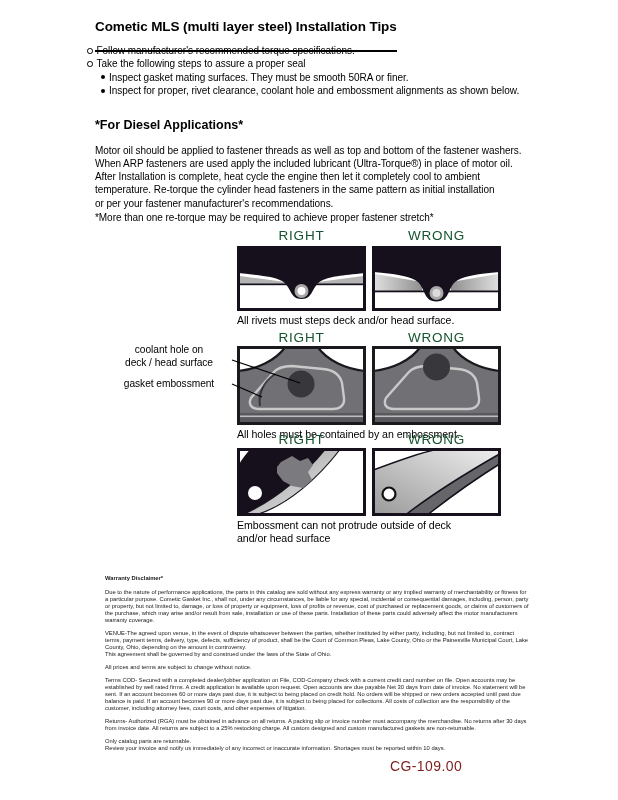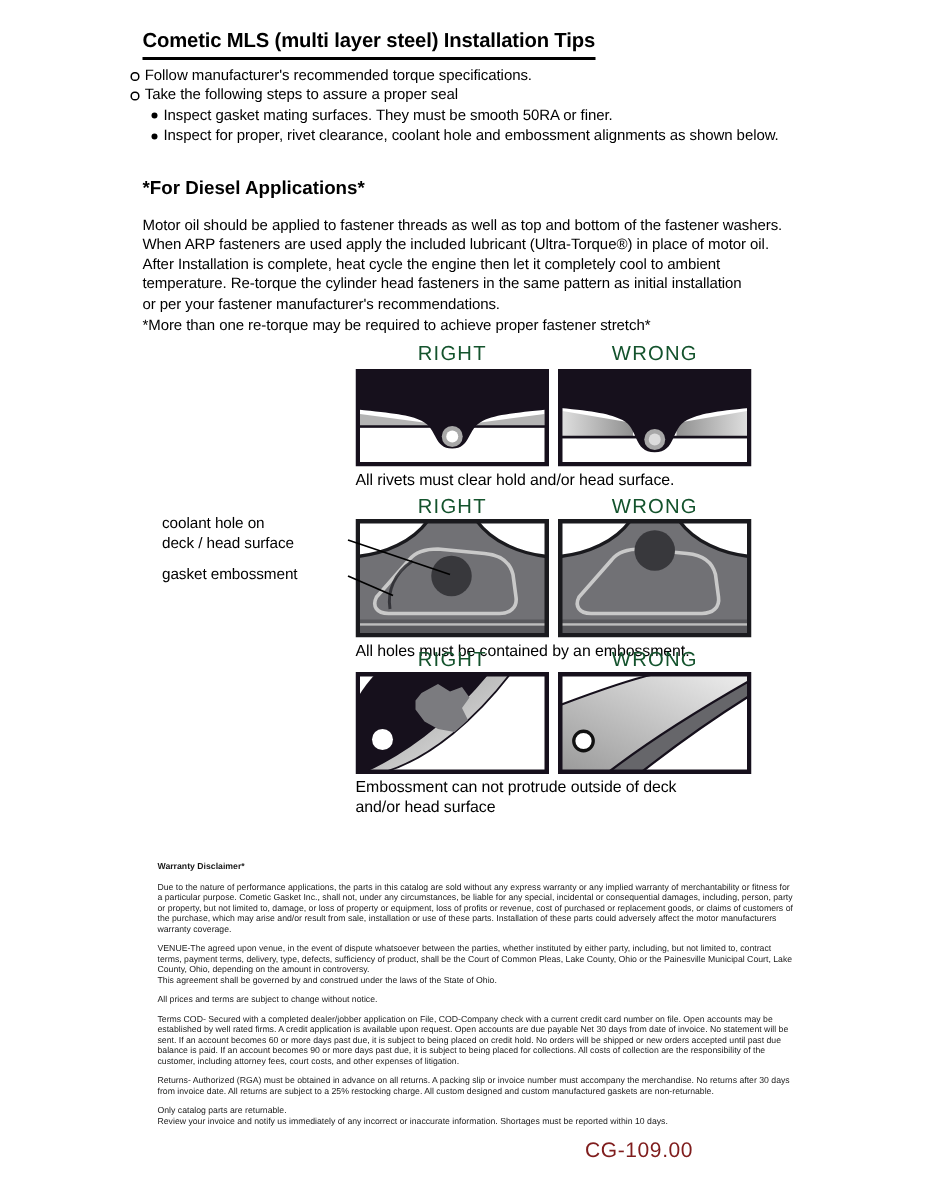--- a/index.html
+++ b/index.html
@@ -1,31 +1,31 @@
 <!DOCTYPE html>
 <html><head>
 <meta charset="utf-8">
 <style>
   html,body{margin:0;padding:0;background:#ffffff;}
   .page{position:relative;width:618px;height:800px;background:#ffffff;overflow:hidden;
         font-family:"Liberation Sans",sans-serif;color:#000;}
   .abs{position:absolute;}
   .txt{white-space:pre-line;}
-  .title{font-size:13.5px;font-weight:bold;border-bottom:2px solid #000;padding-bottom:4px;letter-spacing:-0.1px;}
+  .title{font-size:13.5px;font-weight:bold;border-bottom:2px solid #000;padding-bottom:16px;letter-spacing:-0.1px;}
   .body-txt{font-size:10px;line-height:13.4px;letter-spacing:-0.05px;}
   .bullet-row{display:flex;align-items:flex-start;}
   .b-o{width:3.5px;height:3.5px;border:1px solid #000;border-radius:50%;display:inline-block;
        margin:4px 4px 0 0;flex:none;}
   .b-dot{width:4px;height:4px;background:#000;border-radius:50%;display:inline-block;
        margin:4.5px 4px 0 0;flex:none;}
   .sub{margin-left:14px;}
   .h2{font-size:12.5px;font-weight:bold;}
   .rw-label{font-size:13.5px;letter-spacing:0.8px;color:#14532d;text-align:center;width:129px;}
   .caption{font-size:10.6px;line-height:13px;letter-spacing:-0.05px;color:#000;}
-  .callout{font-size:10.2px;line-height:12.5px;text-align:left;letter-spacing:-0.05px;}
+  .callout{font-size:10.2px;line-height:12.5px;text-align:center;letter-spacing:-0.05px;}
   .fineprint{font-size:5.8px;line-height:7px;letter-spacing:0;color:#1a1a1a;width:424px;}
   .fineprint p{margin:0 0 6px 0;}
   .fineprint .fp-h{font-weight:bold;margin-bottom:7px;}
   .page-code{font-size:14px;letter-spacing:0.4px;color:#7f1d1d;}
   svg{display:block;}
 </style>
 </head>
 <body>
 
 <div class="page">
@@ -91,21 +91,21 @@
       <polygon points="3,28 50,36 50,46 3,46" fill="url(#w1l)"></polygon>
       <polygon points="126,28 79,36 79,46 126,46" fill="url(#w1r)"></polygon>
       <rect x="1.5" y="44.5" width="126" height="1.8" fill="#16101c"></rect>
       <path d="M1.5,1.5 H127.5 V26 C105,28 94,30 86,34 C75,39.5 79,55.5 64.5,55.5 C50,55.5 54,39.5 43,34 C35,30 24,28 1.5,26 Z" fill="#16101c"></path>
       <circle cx="64.5" cy="47" r="7" fill="#a8a8a8"></circle>
       <circle cx="64.5" cy="47" r="4" fill="#dcdcdc"></circle>
       <rect x="1.5" y="1.5" width="126" height="62" fill="none" stroke="#16101c" stroke-width="3"></rect>
     </svg>
   </div>
 
-  <div class="abs caption txt" style="left:237px;top:314px;width:300px;">All rivets must clear hold and/or head surface.</div>
+  <div class="abs caption txt" style="left:237px;top:314px;width:300px;">All rivets must steps deck and/or head surface.</div>
 
   <div class="abs rw-label" style="left:237px;top:330px;">RIGHT</div>
   <div class="abs rw-label" style="left:372px;top:330px;">WRONG</div>
 
   <div class="abs callout txt" style="left:108px;top:344px;width:122px;">coolant hole on
 deck / head surface</div>
   <div class="abs callout txt" style="left:108px;top:378px;width:122px;">gasket embossment</div>
 
   <div class="abs" style="left:237px;top:346px;">
     <svg width="129" height="79" viewBox="0 0 129 79">

